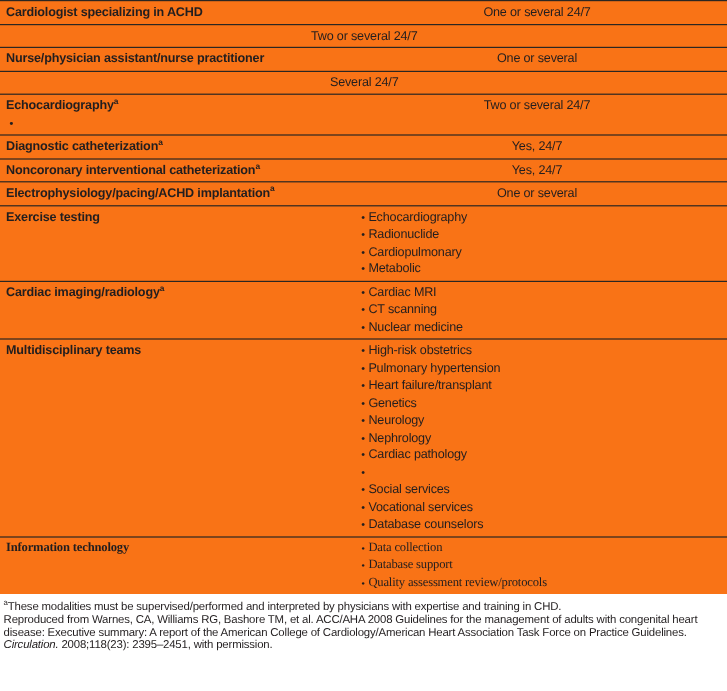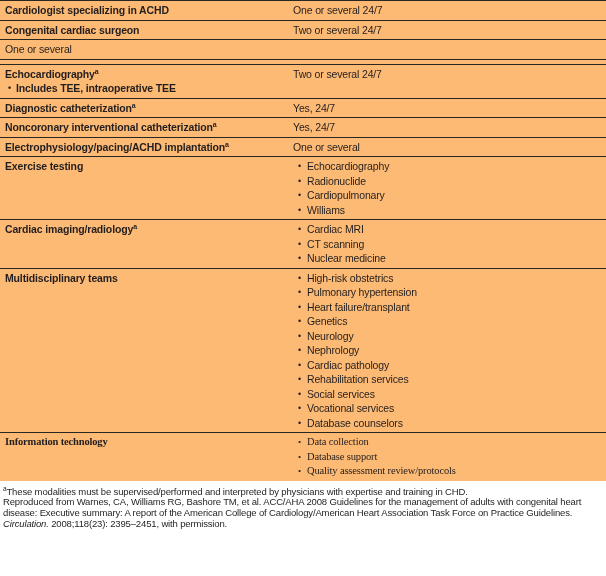--- a/index.html
+++ b/index.html
@@ -8,38 +8,38 @@
     width: 606px;
     height: 576px;
     background: #ffffff;
     color: #221e1f;
     font-family: "Liberation Sans", sans-serif;
     letter-spacing: -0.15px;
     overflow: hidden;
   }
   .req-table {
     width: 606px;
-    background: #fdba74;
+    background: #f97316;
     border-top: 1.5px solid #2b2622;
   }
   .row {
     display: flex;
     border-bottom: 1px solid #2b2622;
     padding: 2px 4px 2px 5px;
     font-size: 10.5px;
     line-height: 14.5px;
   }
   .row:last-child { border-bottom: none; font-family: Liberation Serif, serif; }
   .cell-left {
     flex: 0 0 288px;
     width: 288px;
     font-weight: bold;
     padding-right: 6px;
   }
-  .cell-right { flex: 1; }
+  .cell-right { flex: 1; text-align: center; }
   sup {
     font-size: 7px;
     vertical-align: super;
     line-height: 0;
   }
   .b-line { display: flex; padding-left: 5px; }
   .dot {
     flex: 0 0 9px;
     width: 9px;
     font-size: 9px;
@@ -60,37 +60,37 @@
 <body>
 
 <div class="req-table">
 
   <div class="row">
     <div class="cell-left"><span>Cardiologist specializing in ACHD</span></div>
     <div class="cell-right"><span>One or several 24/7</span></div>
   </div>
 
   <div class="row">
-    <div class="cell-left"><span>Congenital cardiac surgeon</span></div>
     <div class="cell-right"><span>Two or several 24/7</span></div>
   </div>
 
   <div class="row">
+    <div class="cell-left"><span>Nurse/physician assistant/nurse practitioner</span></div>
     <div class="cell-right"><span>One or several</span></div>
   </div>
 
   <div class="row">
+    <div class="cell-right"><span>Several 24/7</span></div>
   </div>
 
   <div class="row">
     <div class="cell-left">
       <div><span>Echocardiography</span><sup>a</sup></div>
       <div class="lbl-bullet">
           <span class="dot">•</span>
-          <span>Includes TEE, intraoperative TEE</span>
         </div>
     </div>
     <div class="cell-right"><span>Two or several 24/7</span></div>
   </div>
 
   <div class="row">
     <div class="cell-left"><span>Diagnostic catheterization</span><sup>a</sup></div>
     <div class="cell-right"><span>Yes, 24/7</span></div>
   </div>
 
@@ -114,21 +114,21 @@
       <div class="b-line">
           <span class="dot">•</span>
           <span>Radionuclide</span>
         </div>
       <div class="b-line">
           <span class="dot">•</span>
           <span>Cardiopulmonary</span>
         </div>
       <div class="b-line">
           <span class="dot">•</span>
-          <span>Williams</span>
+          <span>Metabolic</span>
         </div>
     </div>
   </div>
 
   <div class="row">
     <div class="cell-left"><span>Cardiac imaging/radiology</span><sup>a</sup></div>
     <div class="cell-right">
       <div class="b-line">
           <span class="dot">•</span>
           <span>Cardiac MRI</span>
@@ -170,21 +170,20 @@
       <div class="b-line">
           <span class="dot">•</span>
           <span>Nephrology</span>
         </div>
       <div class="b-line">
           <span class="dot">•</span>
           <span>Cardiac pathology</span>
         </div>
       <div class="b-line">
           <span class="dot">•</span>
-          <span>Rehabilitation services</span>
         </div>
       <div class="b-line">
           <span class="dot">•</span>
           <span>Social services</span>
         </div>
       <div class="b-line">
           <span class="dot">•</span>
           <span>Vocational services</span>
         </div>
       <div class="b-line">

